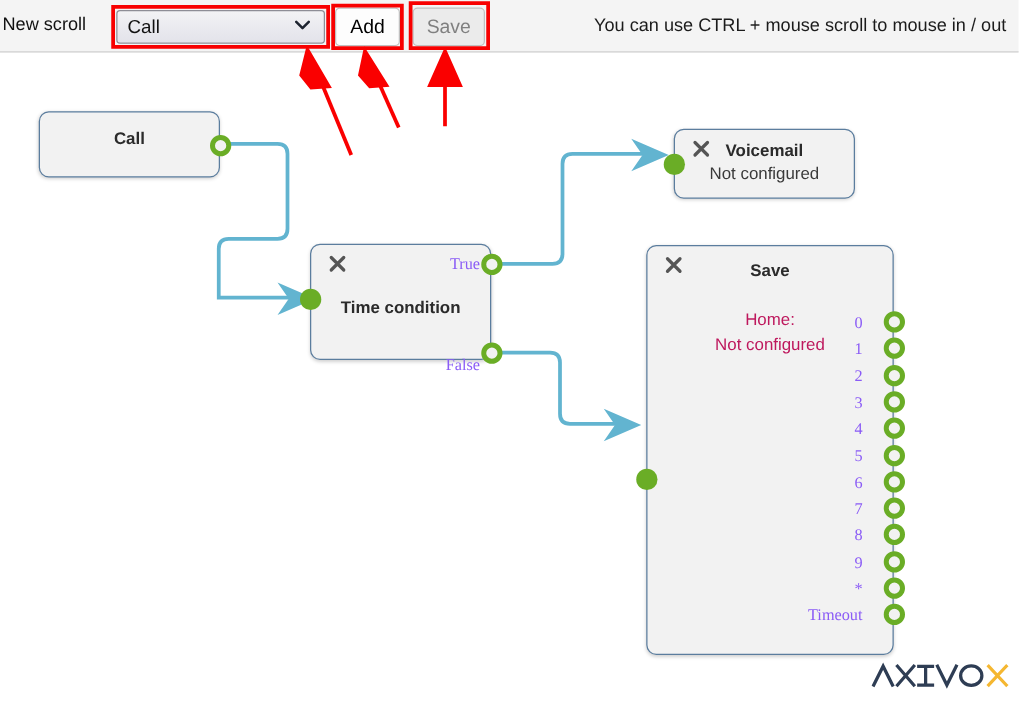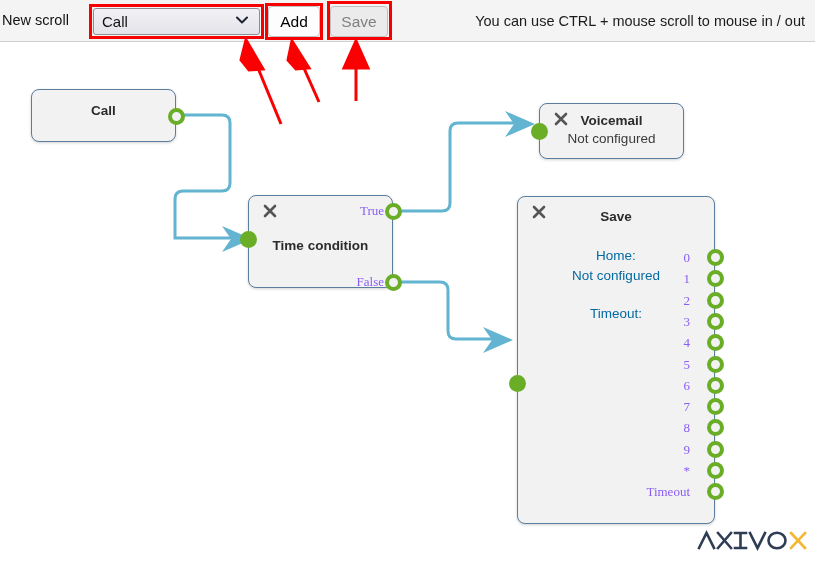--- a/index.html
+++ b/index.html
@@ -185,21 +185,21 @@
   
   #node-menu {
     left: 517px; top: 153px;
     width: 198px; height: 328px;
   }
   #node-menu .node-title { margin-top: 12px; }
   #menu-body {
     margin-top: 22px;
     text-align: center;
     font-size: 13.5px;
-    color: #0369a1;
+    color: #be185d;
     line-height: 20px;
   }
   #menu-body .spacer { height: 18px; }
 
   
   #annotations {
     position: absolute;
     left: 0; top: 0;
     width: 815px; height: 140px;
     pointer-events: none;
@@ -263,21 +263,21 @@
       <path d="M2 2 L12 12 M12 2 L2 12" stroke="#555" stroke-width="2.6" stroke-linecap="round"></path>
       <path d="M2.5 3.5 L11.5 3.5 M2.5 10.5 L11.5 10.5" stroke="#555" stroke-width="0"></path>
     </svg>
     <div class="node-title">Time condition</div>
 
     <div class="port-dot" style="left:-9px; top:35px;"></div>
 
     <div class="port-label" style="left:80px; top:7px; width:55px;">True</div>
     <div class="port-ring" style="left:136px; top:7px;"></div>
 
-    <div class="port-label" style="left:80px; top:78px; width:55px;">False</div>
+    <div class="port-label" style="left:80px; top:88px; width:55px;">False</div>
     <div class="port-ring" style="left:136px; top:78px;"></div>
   </div>
 
   <div class="node" id="node-voicemail">
     <svg class="close-icon" viewBox="0 0 14 14">
       <path d="M2 2 L12 12 M12 2 L2 12" stroke="#555" stroke-width="2.6" stroke-linecap="round"></path>
     </svg>
     <div class="node-title">Voicemail</div>
     <div class="node-sub">Not configured</div>
     <div class="port-dot" style="left:-9px; top:19px;"></div>
@@ -286,21 +286,20 @@
   <div class="node" id="node-menu">
     <svg class="close-icon" viewBox="0 0 14 14">
       <path d="M2 2 L12 12 M12 2 L2 12" stroke="#555" stroke-width="2.6" stroke-linecap="round"></path>
     </svg>
     <div class="node-title">Save</div>
 
     <div id="menu-body">
       <div>Home:</div>
       <div>Not configured</div>
       <div class="spacer"></div>
-      <div>Timeout:</div>
     </div>
 
     <div class="port-dot" style="left:-9px; top:178px;"></div>
 
     <div id="menu-ports">
         <div class="port-label" style="left: 110px; top: 53px; width: 62px;">0</div>
         <div class="port-ring" style="left: 189px; top: 52px;"></div>
         <div class="port-label" style="left: 110px; top: 74px; width: 62px;">1</div>
         <div class="port-ring" style="left: 189px; top: 73px;"></div>
         <div class="port-label" style="left: 110px; top: 96px; width: 62px;">2</div>

